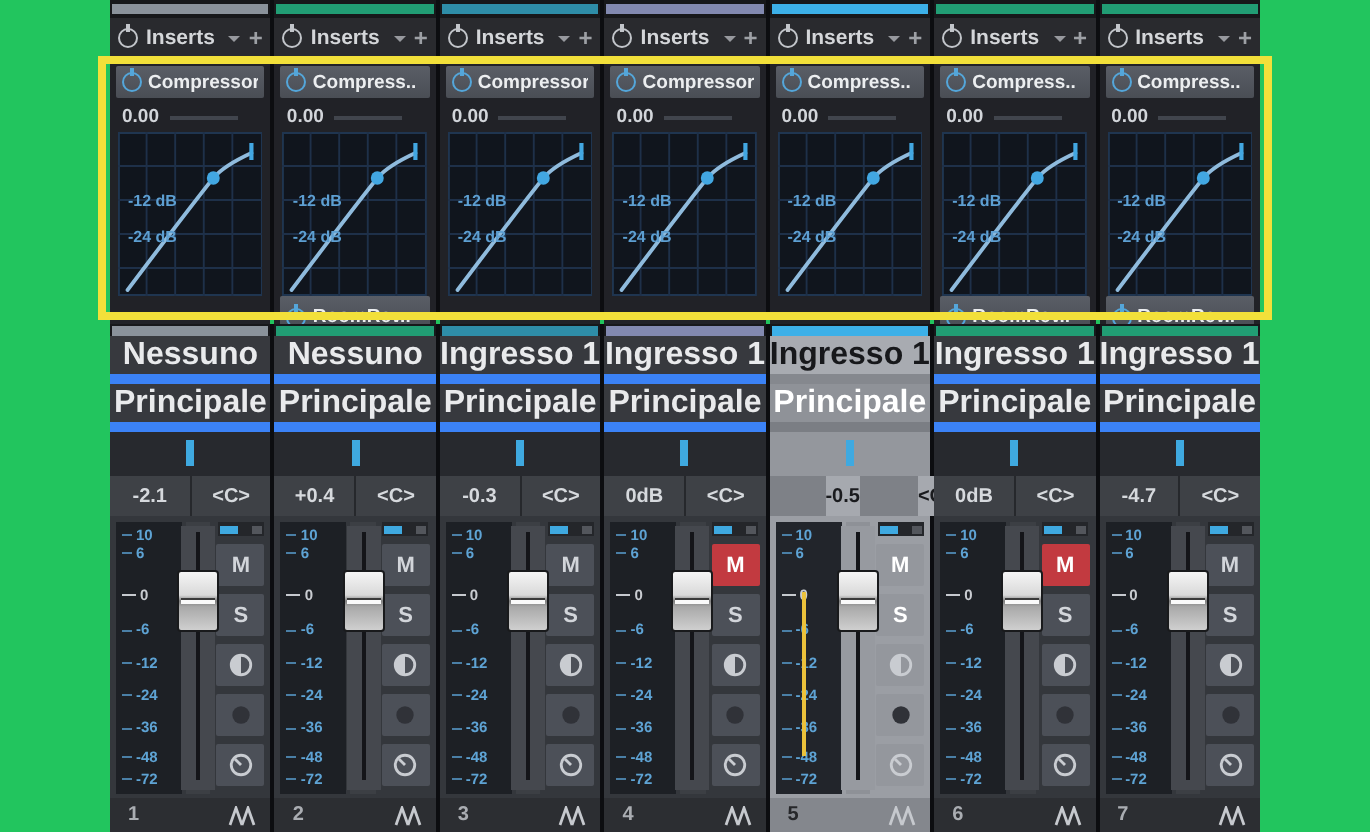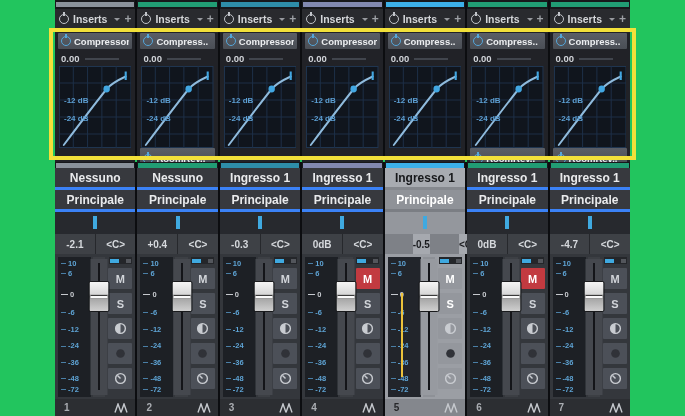--- a/index.html
+++ b/index.html
@@ -38,22 +38,22 @@
   .val-num{font-size:9.5px;font-weight:bold;color:#d2d5da;}
   .val-slider{height:2px;flex:1;max-width:34px;background:#41454d;}
   .graph-wrap{height:82px;flex-shrink:1;min-height:20px;overflow:hidden;position:relative;margin:0 2px;}
   .graph-wrap svg{display:block;width:100%;height:82px;}
   .g-lbl{position:absolute;left:5px;font-size:8px;font-weight:bold;color:#5d9fd2;white-space:nowrap;}
   .g12{top:36%;} .g24{top:58%;}
   
   .b-ch{display:flex;flex-direction:column;min-width:0;background:#34373c;}
   .b-colorbar{height:6px;flex:0 0 6px;border:1px solid #17181b;border-bottom:none;box-sizing:border-box;}
   .name-row,.out-row{height:19px;flex:0 0 19px;background:#37393e;color:#e9eaec;
-    font-size:12px;font-weight:bold;display:flex;align-items:center;justify-content:center;
-    border-bottom:3px solid #3b82f6;}
+    font-size:16px;font-weight:bold;display:flex;align-items:center;justify-content:center;
+    border-bottom:5px solid #3b82f6;}
   .pan-row{height:22px;flex:0 0 22px;background:#27292e;position:relative;}
   .pan-tick{position:absolute;left:50%;top:4px;transform:translateX(-50%);width:4px;height:13px;background:#3fa9e0;}
   .value-row{height:20px;flex:0 0 20px;display:flex;gap:1px;background:#26282c;}
   .gain-cell,.pan-cell{flex:1;background:#3e4146;color:#d6d9dd;font-size:10px;font-weight:bold;
     display:flex;align-items:center;justify-content:center;}
   .fader-panel{flex:1;display:flex;padding:3px 2px 2px 3px;gap:2px;min-height:0;}
   .meter-col{width:33px;flex:0 0 33px;background:#1d2025;position:relative;}
   .mtick{position:absolute;left:3px;font-size:7.5px;font-weight:bold;color:#5ea3d4;
     display:flex;align-items:center;line-height:1;}
   .mtick::before{content:"";display:inline-block;width:5px;height:1px;background:#4a7fa6;margin-right:2px;}

